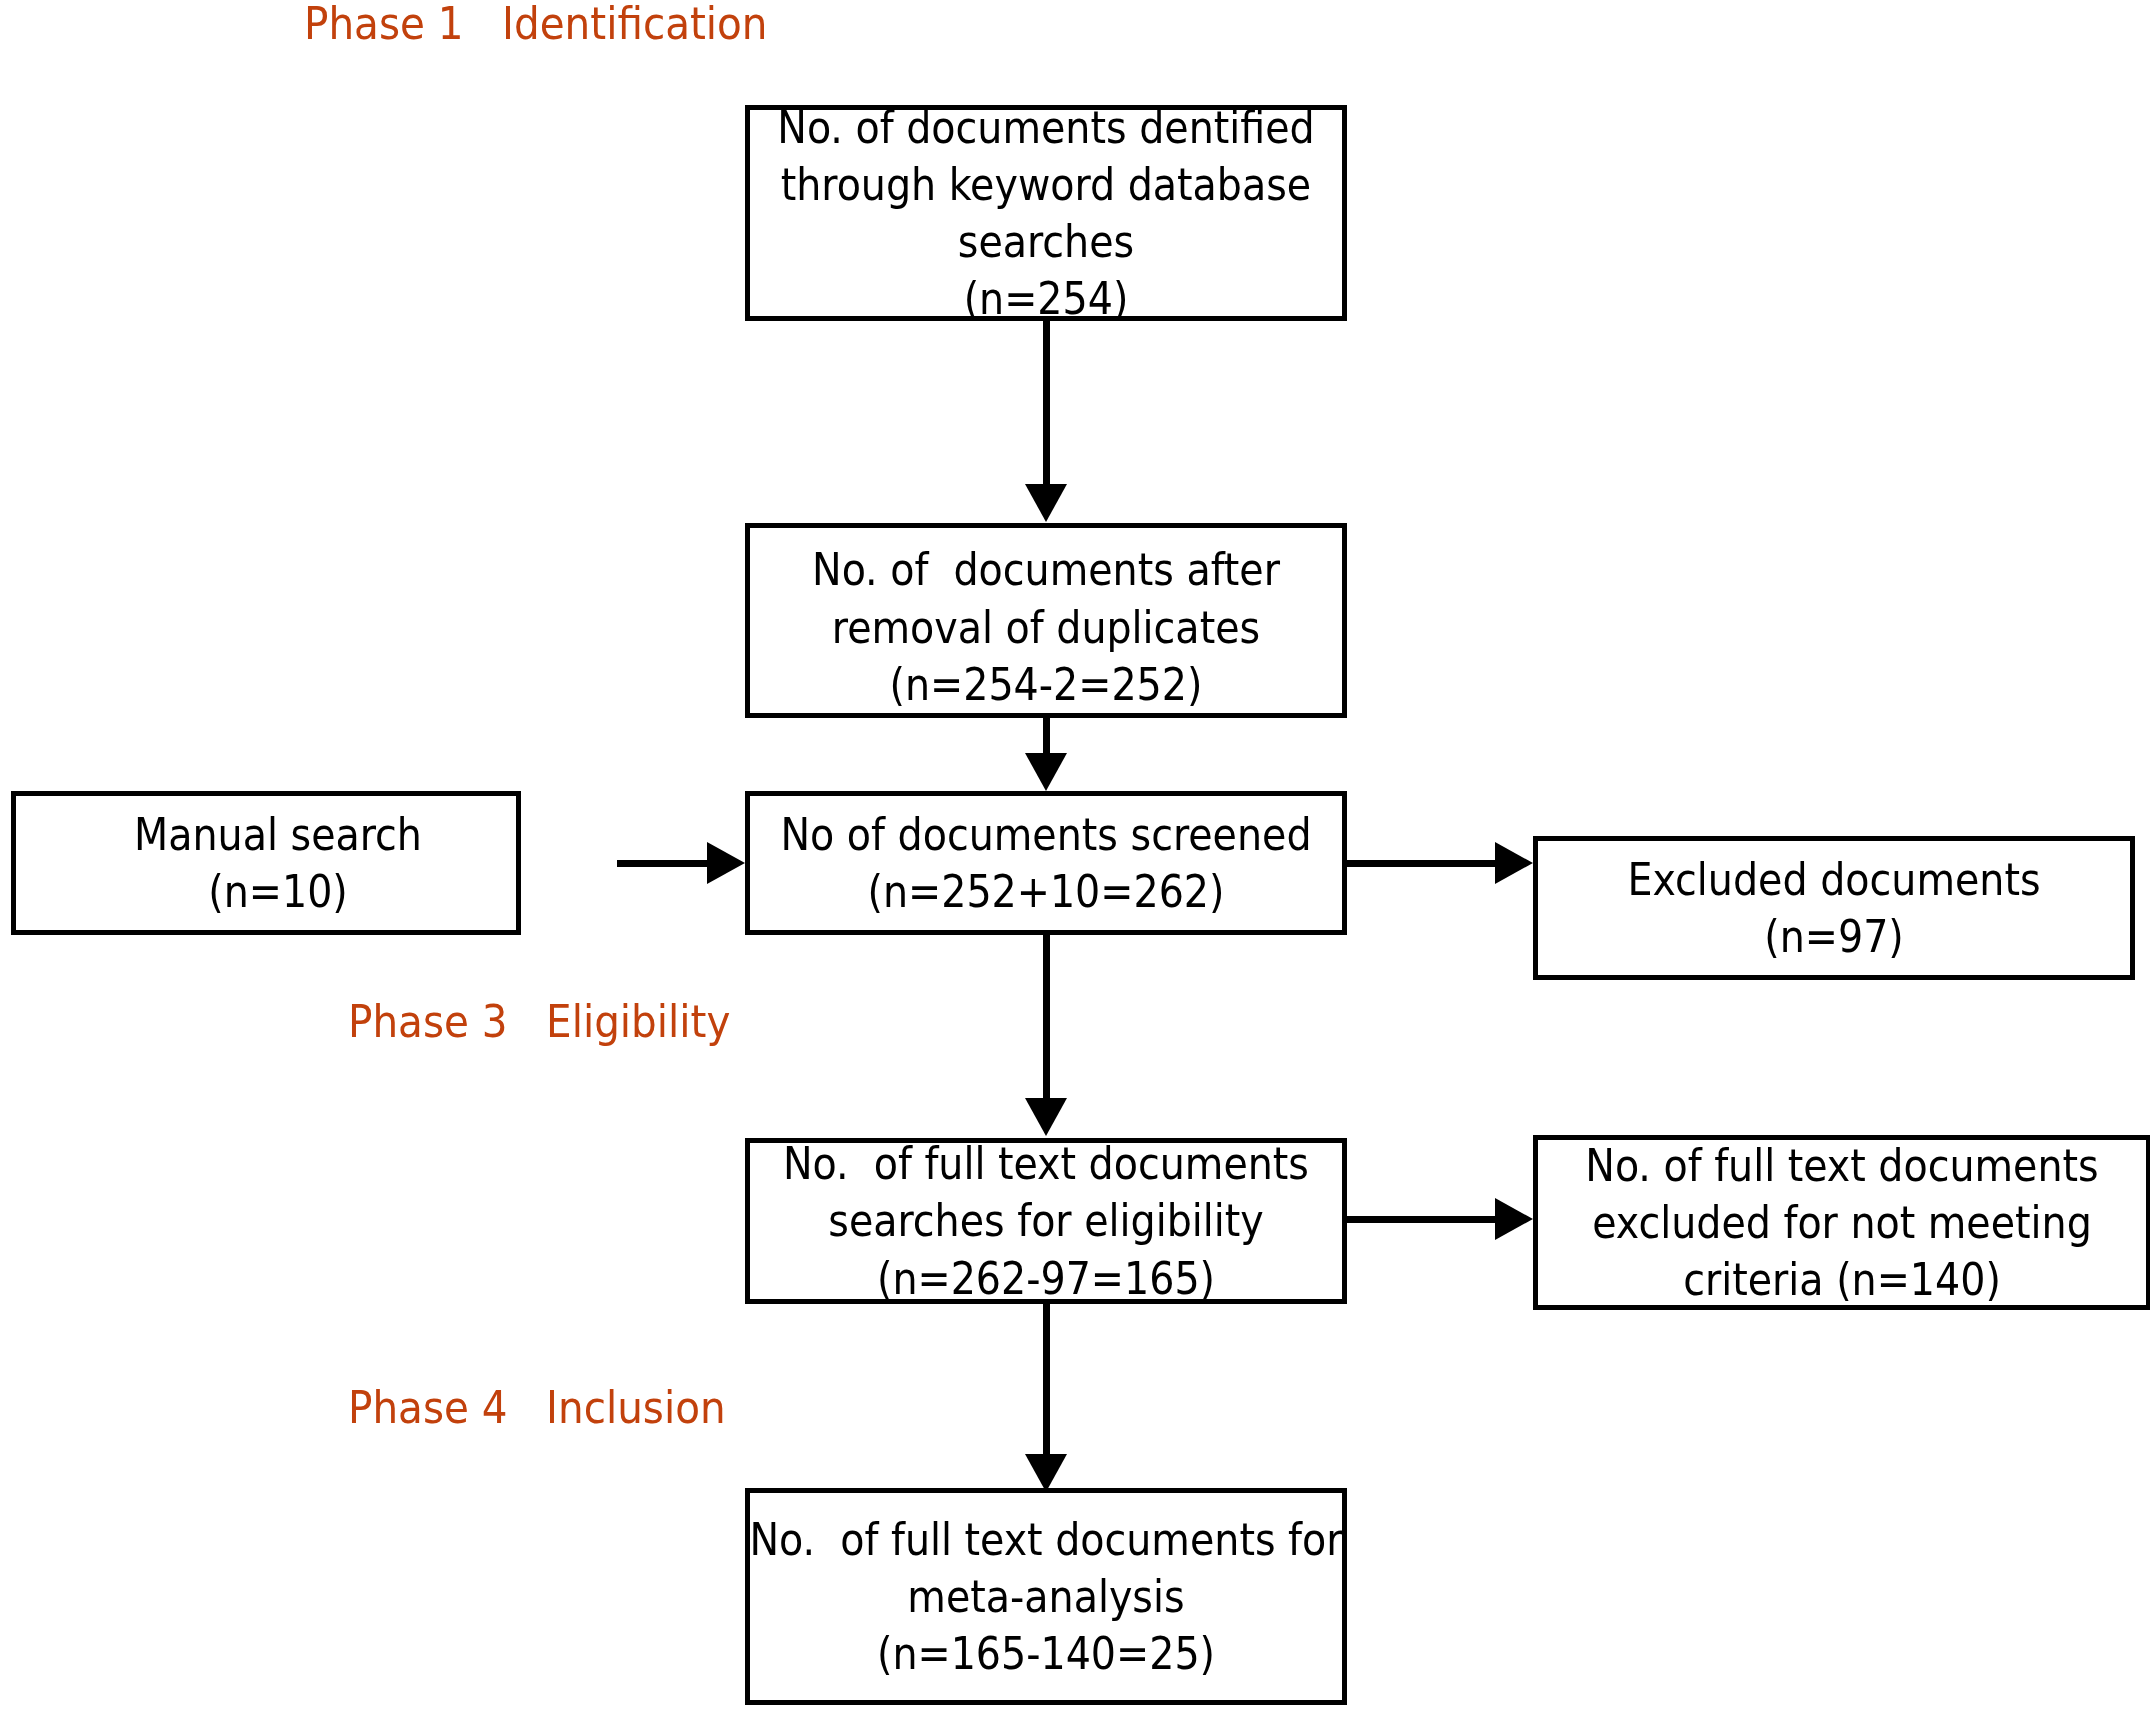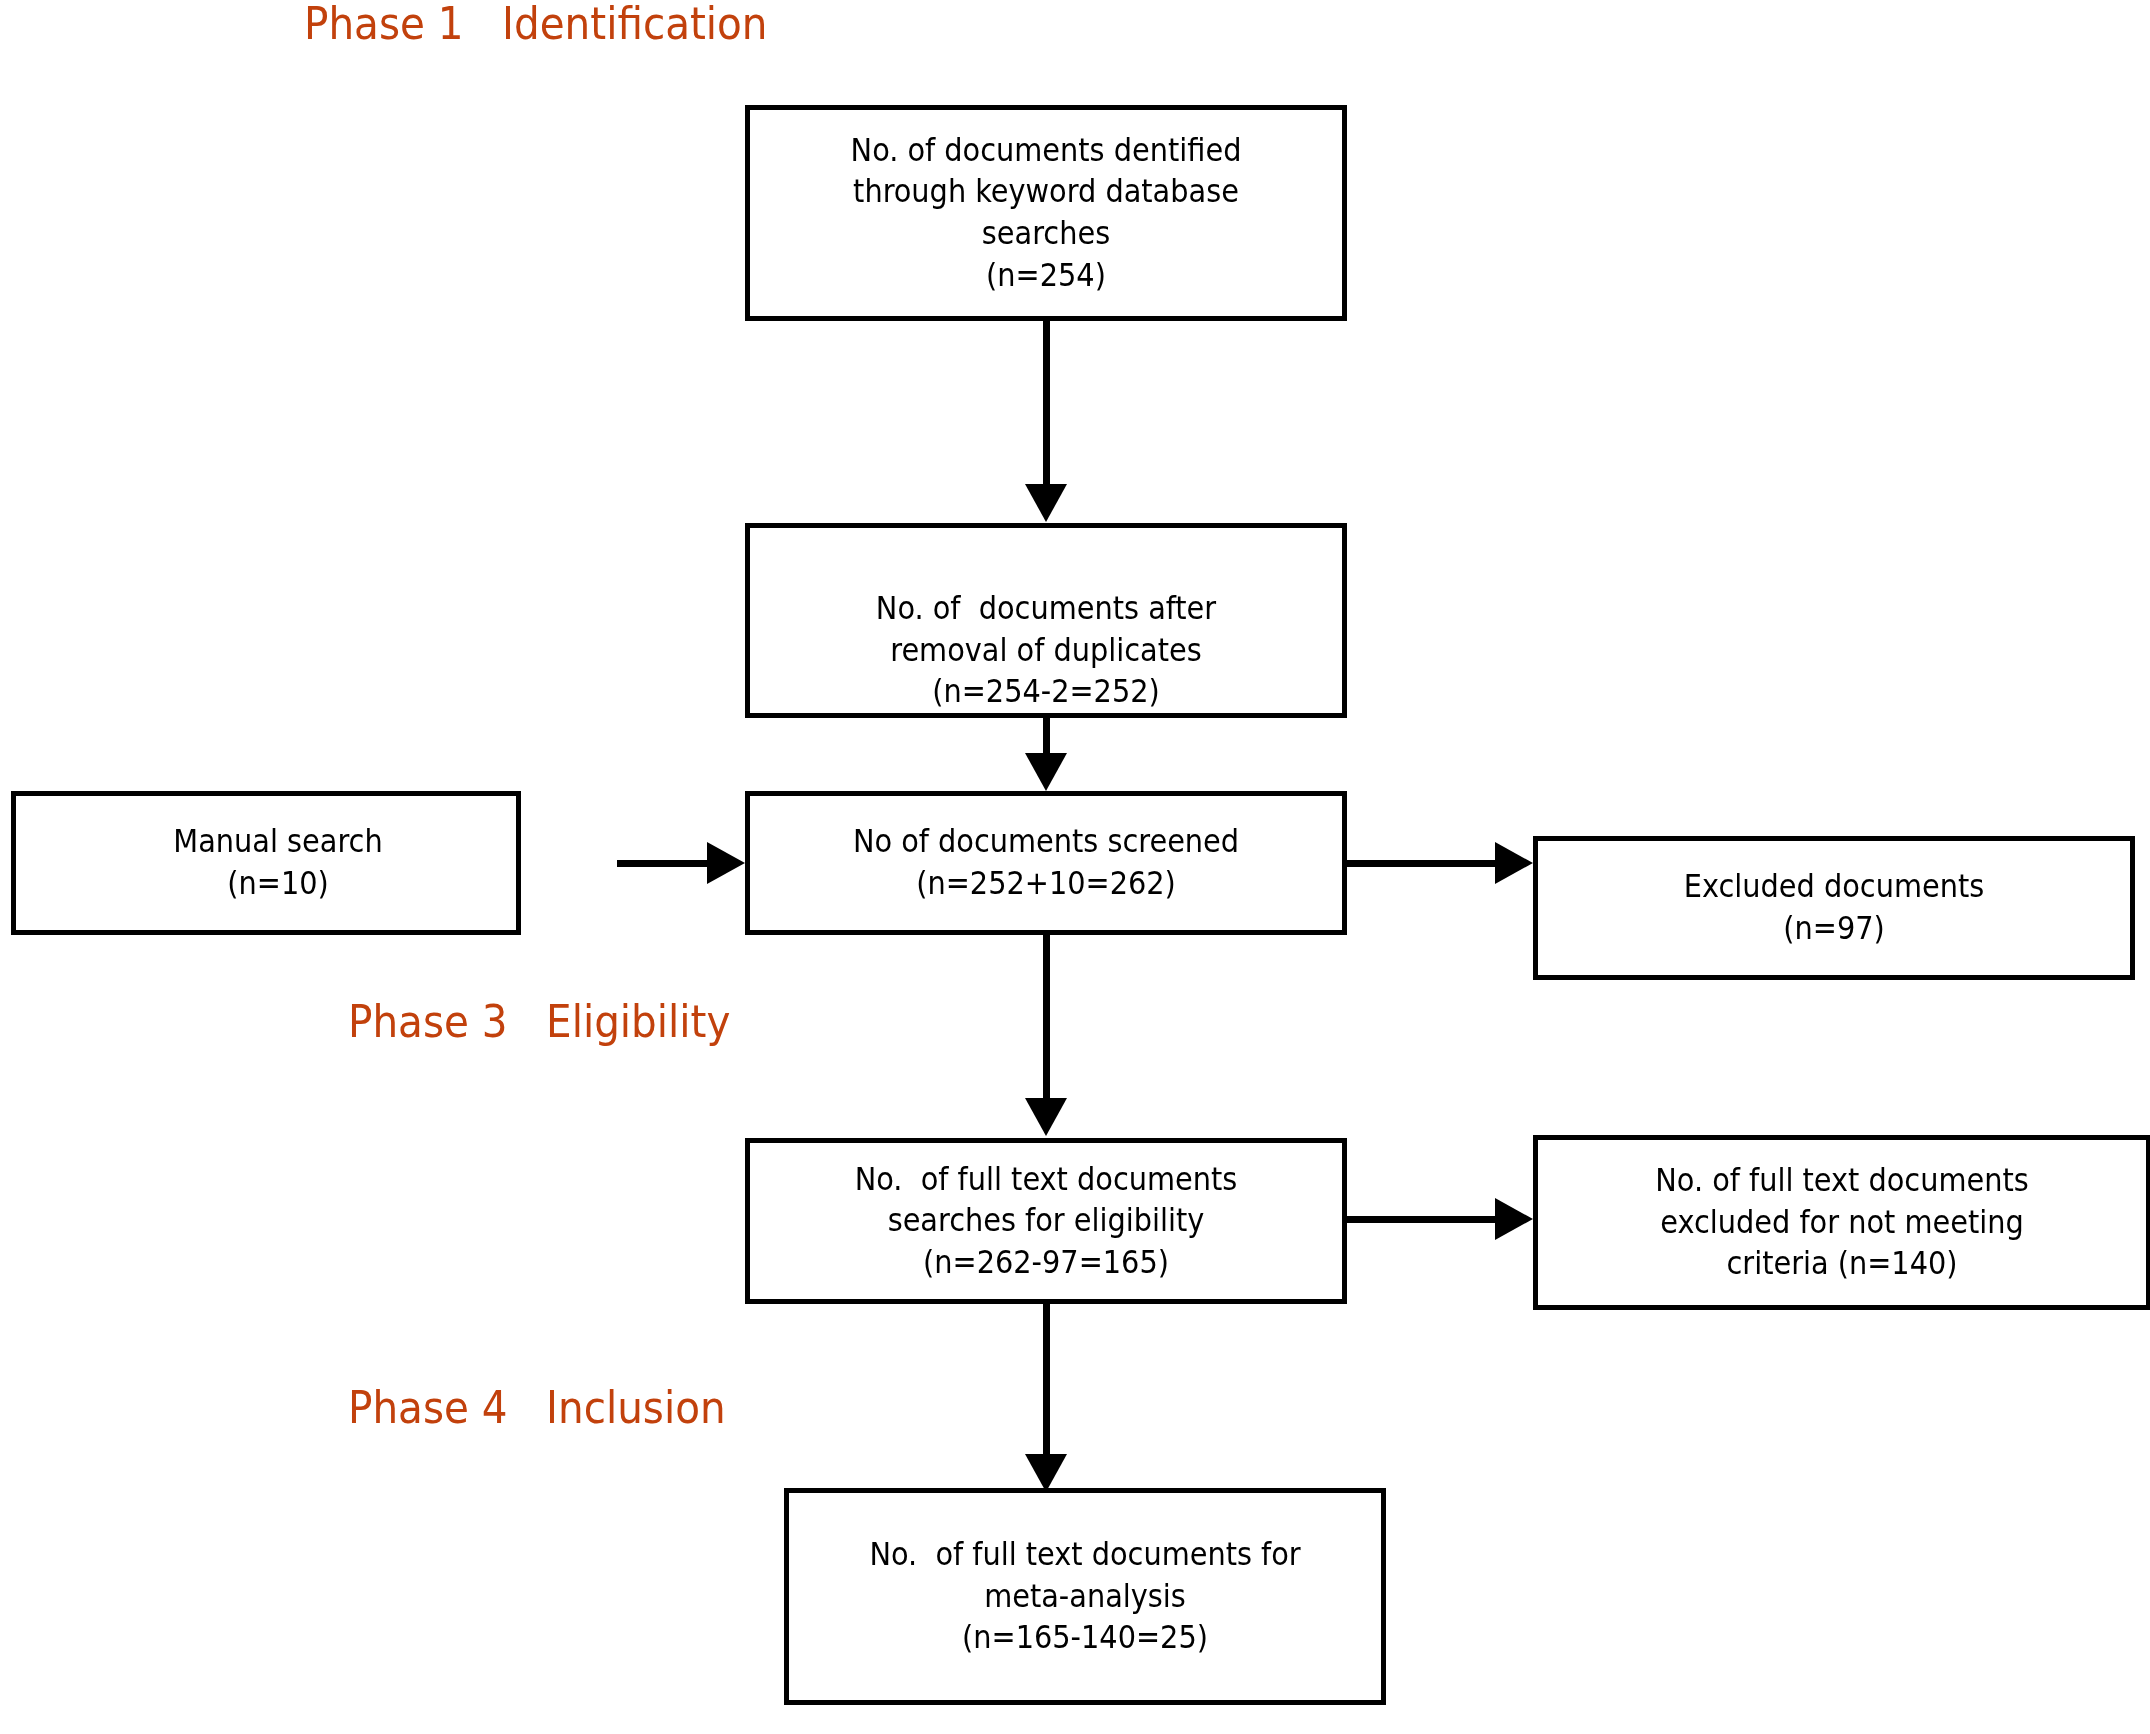--- a/index.html
+++ b/index.html
@@ -27,21 +27,21 @@
     position: absolute;
     box-sizing: border-box;
     border: 5.8px solid #000000;
     background: #ffffff;
     display: flex;
     flex-direction: column;
     align-items: center;
     justify-content: center;
     text-align: center;
     color: #000000;
-    font-size: 32px;
+    font-size: 44px;
     line-height: 1.30;
   }
   .box .ln {
     display: block;
     white-space: pre;
   }
   
   .v-line {
     position: absolute;
     width: 6.6px;
@@ -135,20 +135,20 @@
 
   <div class="box" style="left:1533px; top:1135px; width:618px; height:175px;">
     <span class="ln">No. of full text documents</span>
     <span class="ln">excluded for not meeting</span>
     <span class="ln">criteria (n=140)</span>
   </div>
 
   <div class="v-line" style="left:1043px; top:1304px; height:157px;"></div>
   <div class="arrow-down" style="left:1025px; top:1454px;"></div>
 
-  <div class="box" style="left:745px; top:1488px; width:602px; height:217px;margin-left:39px;">
+  <div class="box" style="left:745px; top:1488px; width:602px; height:217px;">
     <span class="ln">No.  of full text documents for</span>
     <span class="ln">meta-analysis</span>
     <span class="ln">(n=165-140=25)</span>
   </div>
 
 </div>
 
 
 </body></html>

